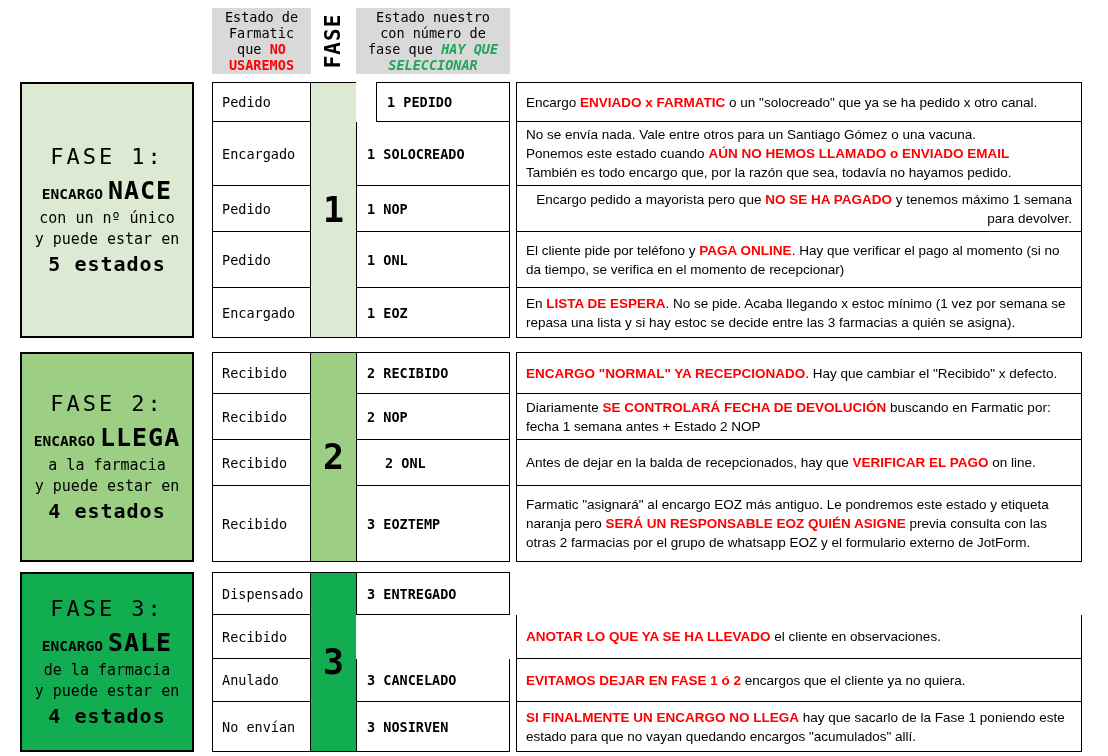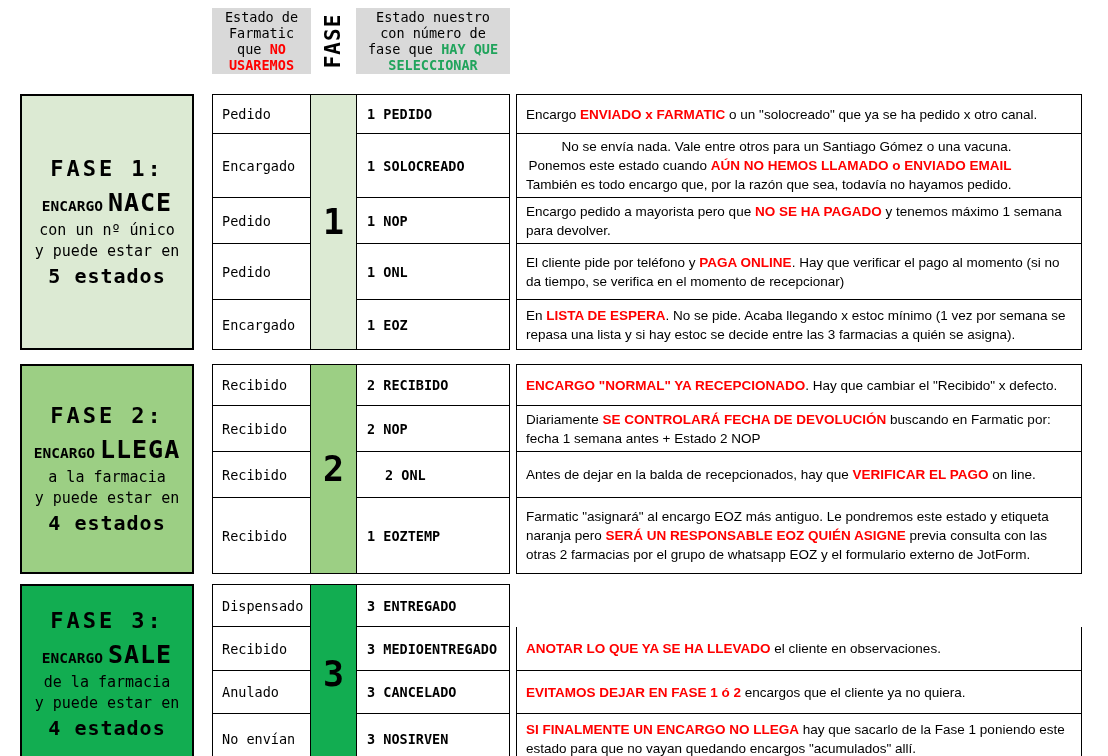--- a/index.html
+++ b/index.html
@@ -3,51 +3,51 @@
 <meta charset="utf-8">
 <style>
   html,body{margin:0;padding:0;background:#fff;width:1108px;height:756px;overflow:hidden;
     font-family:"DejaVu Sans Mono",monospace;color:#000;}
   #root{position:relative;width:1108px;height:756px;}
 
   
   .head-grid,.phase-grid{display:grid;grid-template-columns:174px 18px 99px 45px 154px 6px 566px;margin-left:20px;}
 
   
-  .head-grid{height:66px;margin-top:8px;margin-bottom:20px;}
+  .head-grid{height:66px;margin-top:8px;margin-bottom:8px;}
   .gray-box{background:var(--header-bg);font-size:13.5px;line-height:16px;text-align:center;padding-top:1px;}
   .gb1{grid-column:3;}
   .gb2{grid-column:5;}
   .fase-vert{grid-column:4;display:flex;align-items:center;justify-content:center;}
   .fase-vert span{transform:rotate(-90deg);font-weight:bold;font-size:21px;letter-spacing:1px;white-space:nowrap;}
 
   
   .phase-grid{margin-top:0;}
   .m14{margin-top:14px;} .m10{margin-top:10px;}
 
   .fase-box{grid-column:1;border:2px solid #000;display:flex;flex-direction:column;justify-content:center;
     align-items:center;text-align:center;}
-  .fb-title{font-weight:bold;font-size:22px;letter-spacing:3px;margin-bottom:7px;white-space:nowrap;}
+  .fb-title{font-weight:normal;font-size:22px;letter-spacing:3px;margin-bottom:7px;white-space:nowrap;}
   .fb-sub{margin-bottom:3px;white-space:nowrap;}
   .fb-sub-small{font-weight:bold;font-size:14.5px;margin-right:5px;}
   .fb-sub-big{font-weight:bold;font-size:25px;letter-spacing:1px;}
   .fb-line{font-size:15px;line-height:21px;white-space:nowrap;}
   .fb-line3{font-weight:bold;font-size:20px;letter-spacing:1px;margin-top:2px;white-space:nowrap;}
 
   .phase-cell{grid-column:4;border-top:1px solid #000;border-bottom:1px solid #000;
     display:flex;align-items:center;justify-content:center;font-weight:bold;font-size:35px;}
 
   .cell{border:1px solid #000;background:#fff;}
   .nt{border-top:none;}
   .state-cell{grid-column:3;display:flex;align-items:center;padding-left:9px;font-size:13.5px;white-space:nowrap;}
   .estado-cell{grid-column:5;display:flex;align-items:center;padding-left:10px;font-weight:bold;font-size:13.5px;white-space:nowrap;}
   .desc-cell{grid-column:7;display:flex;align-items:center;padding:2px 9px;
     font-family:"Liberation Sans",sans-serif;font-size:13.5px;line-height:19px;}
   .seg-red{color:var(--red);font-weight:bold;}
-  .seg-green{color:var(--green);font-weight:bold;}
+  .seg-green{color:var(--green);font-weight:bold;font-style:italic;}
 </style>
 </head>
 <body>
 
 <div id="root">
 
   <header class="head-grid">
     <div class="gray-box gb1"><span>Estado de</span><br><span>Farmatic</span><br><span>que </span><span class="seg-red">NO</span><br><span class="seg-red">USAREMOS</span></div>
     <div class="fase-vert">
       <span>FASE</span>
@@ -60,32 +60,32 @@
       <div class="fb-title">FASE 1:</div>
       <div class="fb-sub">
         <span class="fb-sub-small">ENCARGO</span><span class="fb-sub-big">NACE</span>
       </div>
       <div class="fb-line">con un nº único</div>
       <div class="fb-line">y puede estar en</div>
       <div class="fb-line3">5 estados</div>
     </div>
     <div class="phase-cell" style="grid-row: 1 / span 5; background: rgb(220, 234, 211);">1</div>
   <div class="cell state-cell" style="grid-area: 1 / 3;">Pedido</div>
-      <div class="cell estado-cell" style="grid-area: 1 / 5;">1 PEDIDO</div>
+      <div class="cell estado-cell" style="grid-area: 1 / 5; margin-left: 20px;">1 PEDIDO</div>
       <div class="cell desc-cell" style="grid-area: 1 / 7;">
         <div><span>Encargo </span><span class="seg-red">ENVIADO x FARMATIC</span><span> o un "solocreado" que ya se ha pedido x otro canal.</span></div>
       </div>
       <div class="cell state-cell nt" style="grid-area: 2 / 3;">Encargado</div>
       <div class="cell estado-cell nt" style="grid-area: 2 / 5;">1 SOLOCREADO</div>
-      <div class="cell desc-cell nt" style="grid-area: 2 / 7; text-align: right;">
+      <div class="cell desc-cell nt" style="grid-area: 2 / 7;">
         <div><span>No se envía nada. Vale entre otros para un Santiago Gómez o una vacuna.</span><br><span>Ponemos este estado cuando </span><span class="seg-red">AÚN NO HEMOS LLAMADO o ENVIADO EMAIL</span><br><span>También es todo encargo que, por la razón que sea, todavía no hayamos pedido.</span></div>
       </div>
       <div class="cell state-cell nt" style="grid-area: 3 / 3;">Pedido</div>
       <div class="cell estado-cell nt" style="grid-area: 3 / 5;">1 NOP</div>
-      <div class="cell desc-cell nt" style="grid-area: 3 / 7;">
+      <div class="cell desc-cell nt" style="grid-area: 3 / 7; text-align: right;">
         <div><span>Encargo pedido a mayorista pero que </span><span class="seg-red">NO SE HA PAGADO</span><span> y tenemos máximo 1 semana para devolver.</span></div>
       </div>
       <div class="cell state-cell nt" style="grid-area: 4 / 3;">Pedido</div>
       <div class="cell estado-cell nt" style="grid-area: 4 / 5;">1 ONL</div>
       <div class="cell desc-cell nt" style="grid-area: 4 / 7; justify-content: center;">
         <div><span>El cliente pide por teléfono y </span><span class="seg-red">PAGA ONLINE</span><span>. Hay que verificar el pago al momento (si no da tiempo, se verifica en el momento de recepcionar)</span></div>
       </div>
       <div class="cell state-cell nt" style="grid-area: 5 / 3;">Encargado</div>
       <div class="cell estado-cell nt" style="grid-area: 5 / 5;">1 EOZ</div>
       <div class="cell desc-cell nt" style="grid-area: 5 / 7;">
@@ -113,41 +113,40 @@
       <div class="cell estado-cell nt" style="grid-area: 2 / 5;">2 NOP</div>
       <div class="cell desc-cell nt" style="grid-area: 2 / 7;">
         <div><span>Diariamente </span><span class="seg-red">SE CONTROLARÁ FECHA DE DEVOLUCIÓN</span><span> buscando en Farmatic por: fecha 1 semana antes + Estado 2 NOP</span></div>
       </div>
       <div class="cell state-cell nt" style="grid-area: 3 / 3;">Recibido</div>
       <div class="cell estado-cell nt" style="grid-area: 3 / 5; padding-left: 28px;">2 ONL</div>
       <div class="cell desc-cell nt" style="grid-area: 3 / 7;">
         <div><span>Antes de dejar en la balda de recepcionados, hay que </span><span class="seg-red">VERIFICAR EL PAGO</span><span> on line.</span></div>
       </div>
       <div class="cell state-cell nt" style="grid-area: 4 / 3;">Recibido</div>
-      <div class="cell estado-cell nt" style="grid-area: 4 / 5;">1 EOZTEMP</div>
+      <div class="cell estado-cell nt" style="grid-area: 4 / 5;">3 EOZTEMP</div>
       <div class="cell desc-cell nt" style="grid-area: 4 / 7;">
         <div><span>Farmatic "asignará" al encargo EOZ más antiguo. Le pondremos este estado y etiqueta naranja pero </span><span class="seg-red">SERÁ UN RESPONSABLE EOZ QUIÉN ASIGNE</span><span> previa consulta con las otras 2 farmacias por el grupo de whatsapp EOZ y el formulario externo de JotForm.</span></div>
       </div>
     </section>
 
   <section class="phase-grid m10" style="grid-template-rows: 43px 44px 43px 50px;">
     <div class="fase-box" style="grid-row: 1 / span 4; background: rgb(18, 173, 81);">
       <div class="fb-title">FASE 3:</div>
       <div class="fb-sub">
         <span class="fb-sub-small">ENCARGO</span><span class="fb-sub-big">SALE</span>
       </div>
       <div class="fb-line">de la farmacia</div>
       <div class="fb-line">y puede estar en</div>
       <div class="fb-line3">4 estados</div>
     </div>
     <div class="phase-cell" style="grid-row: 1 / span 4; background: rgb(18, 173, 81);">3</div>
   <div class="cell state-cell" style="grid-area: 1 / 3;">Dispensado</div>
       <div class="cell estado-cell" style="grid-area: 1 / 5;">3 ENTREGADO</div>
       <div class="cell state-cell nt" style="grid-area: 2 / 3;">Recibido</div>
-      <div class="cell estado-cell nt" style="grid-area: 2 / 5;">3 MEDIOENTREGADO</div>
       <div class="cell desc-cell nt" style="grid-area: 2 / 7;">
         <div><span class="seg-red">ANOTAR LO QUE YA SE HA LLEVADO</span><span> el cliente en observaciones.</span></div>
       </div>
       <div class="cell state-cell nt" style="grid-area: 3 / 3;">Anulado</div>
       <div class="cell estado-cell nt" style="grid-area: 3 / 5;">3 CANCELADO</div>
       <div class="cell desc-cell nt" style="grid-area: 3 / 7;">
         <div><span class="seg-red">EVITAMOS DEJAR EN FASE 1 ó 2</span><span> encargos que el cliente ya no quiera.</span></div>
       </div>
       <div class="cell state-cell nt" style="grid-area: 4 / 3;">No envían</div>
       <div class="cell estado-cell nt" style="grid-area: 4 / 5;">3 NOSIRVEN</div>

